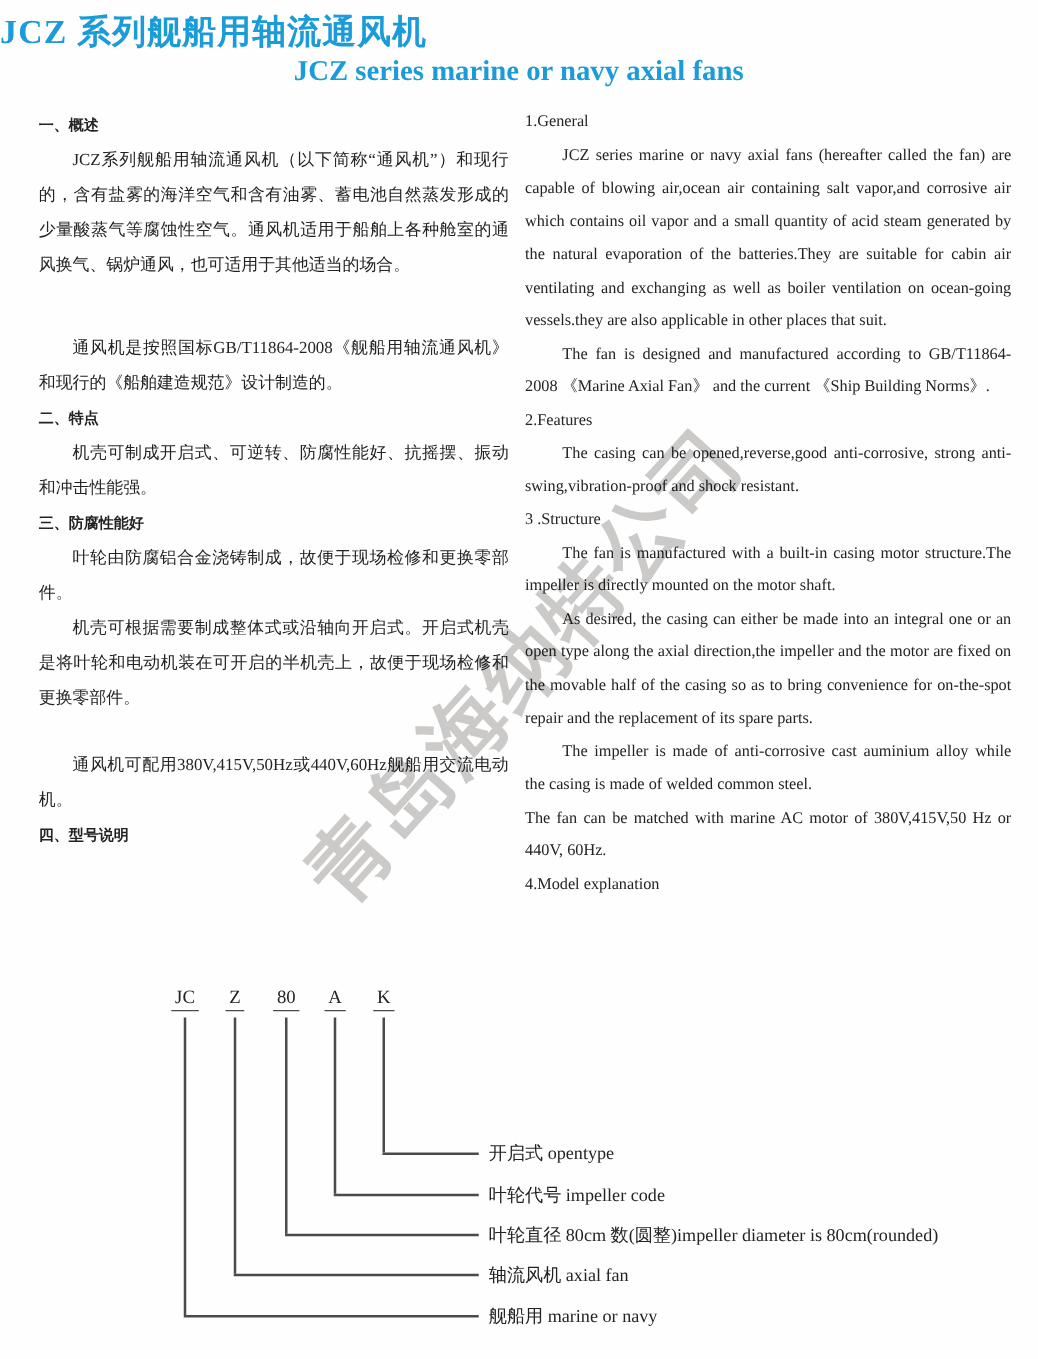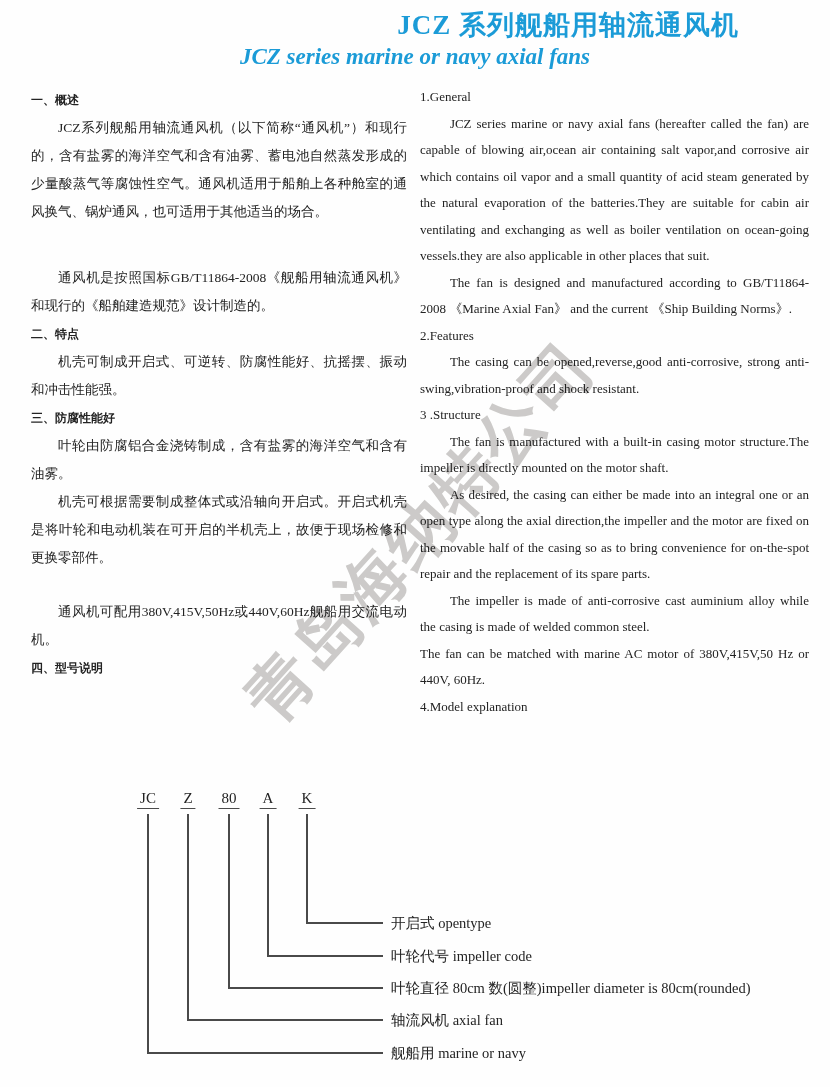--- a/index.html
+++ b/index.html
@@ -6,27 +6,27 @@
   body {
     width:830px; height:1087px; position:relative; overflow:hidden;
     background:#fefefe;
     font-family:"Liberation Serif","DejaVu Serif",serif;
     color:#232323;
   }
   .content { position:relative; z-index:1; }
 
   
   .title-zh {
-    position:absolute; top:7px; left:0; width:739px; text-align:right;
+    position:absolute; top:7px; left:0; width:739px; text-align:left;
     font-size:27px; font-weight:bold; letter-spacing:1px;
     color:var(--accent,#1b9bd7);
   }
   .title-en {
     position:absolute; top:44px; left:0; width:830px; text-align:center;
-    font-size:23px; font-weight:bold; color:var(--accent,#1b9bd7);font-style:italic;
+    font-size:23px; font-weight:bold; color:var(--accent,#1b9bd7);
   }
 
   
   .col-left {
     position:absolute; left:31px; top:86px; width:376px;
     font-size:13.5px; line-height:28px; text-align:justify;
   }
   .col-left .lh { font-weight:bold; font-size:12px; text-align:left; }
   .col-left p { margin:0; text-indent:2em; }
   .gap-2 { margin-top:38px !important; }
@@ -79,21 +79,21 @@
   <div class="title-zh">JCZ 系列舰船用轴流通风机</div>
   <div class="title-en">JCZ series marine or navy axial fans</div>
 
   <div class="col-left">
     <div class="lh">一、概述</div>
     <p>JCZ系列舰船用轴流通风机（以下简称“通风机”）和现行的，含有盐雾的海洋空气和含有油雾、蓄电池自然蒸发形成的少量酸蒸气等腐蚀性空气。通风机适用于船舶上各种舱室的通风换气、锅炉通风，也可适用于其他适当的场合。</p>
     <p class="gap-2">通风机是按照国标GB/T11864-2008《舰船用轴流通风机》和现行的《船舶建造规范》设计制造的。</p>
     <div class="lh">二、特点</div>
     <p>机壳可制成开启式、可逆转、防腐性能好、抗摇摆、振动和冲击性能强。</p>
     <div class="lh">三、防腐性能好</div>
-    <p>叶轮由防腐铝合金浇铸制成，含有盐雾的海洋空气和含有油雾。</p>
+    <p>叶轮由防腐铝合金浇铸制成，故便于现场检修和更换零部件。</p>
     <p>机壳可根据需要制成整体式或沿轴向开启式。开启式机壳是将叶轮和电动机装在可开启的半机壳上，故便于现场检修和更换零部件。</p>
     <p class="gap-1">通风机可配用380V,415V,50Hz或440V,60Hz舰船用交流电动机。</p>
     <div class="lh">四、型号说明</div>
   </div>
 
   <div class="col-right">
     <div class="rh">1.General</div>
     <p>JCZ series marine or navy axial fans (hereafter called the fan) are capable of blowing air,ocean air containing salt vapor,and corrosive air which contains oil vapor and a small quantity of acid steam generated by the natural evaporation of the batteries.They are suitable for cabin air ventilating and exchanging as well as boiler ventilation on ocean-going vessels.they are also applicable in other places that suit.</p>
     <p>The fan is designed and manufactured according to GB/T11864-2008 《Marine Axial Fan》 and the current 《Ship Building Norms》.</p>
     <div class="rh">2.Features</div>

